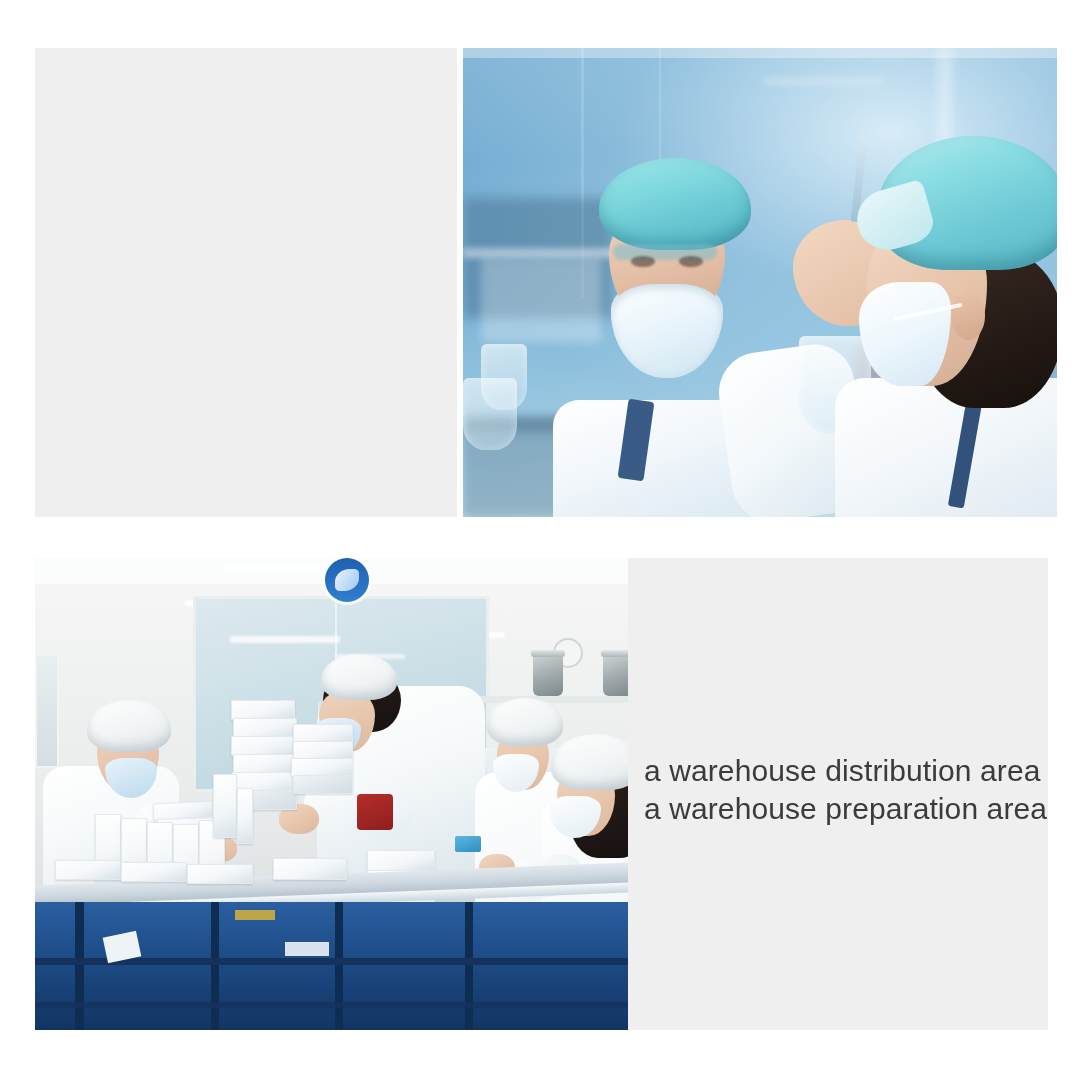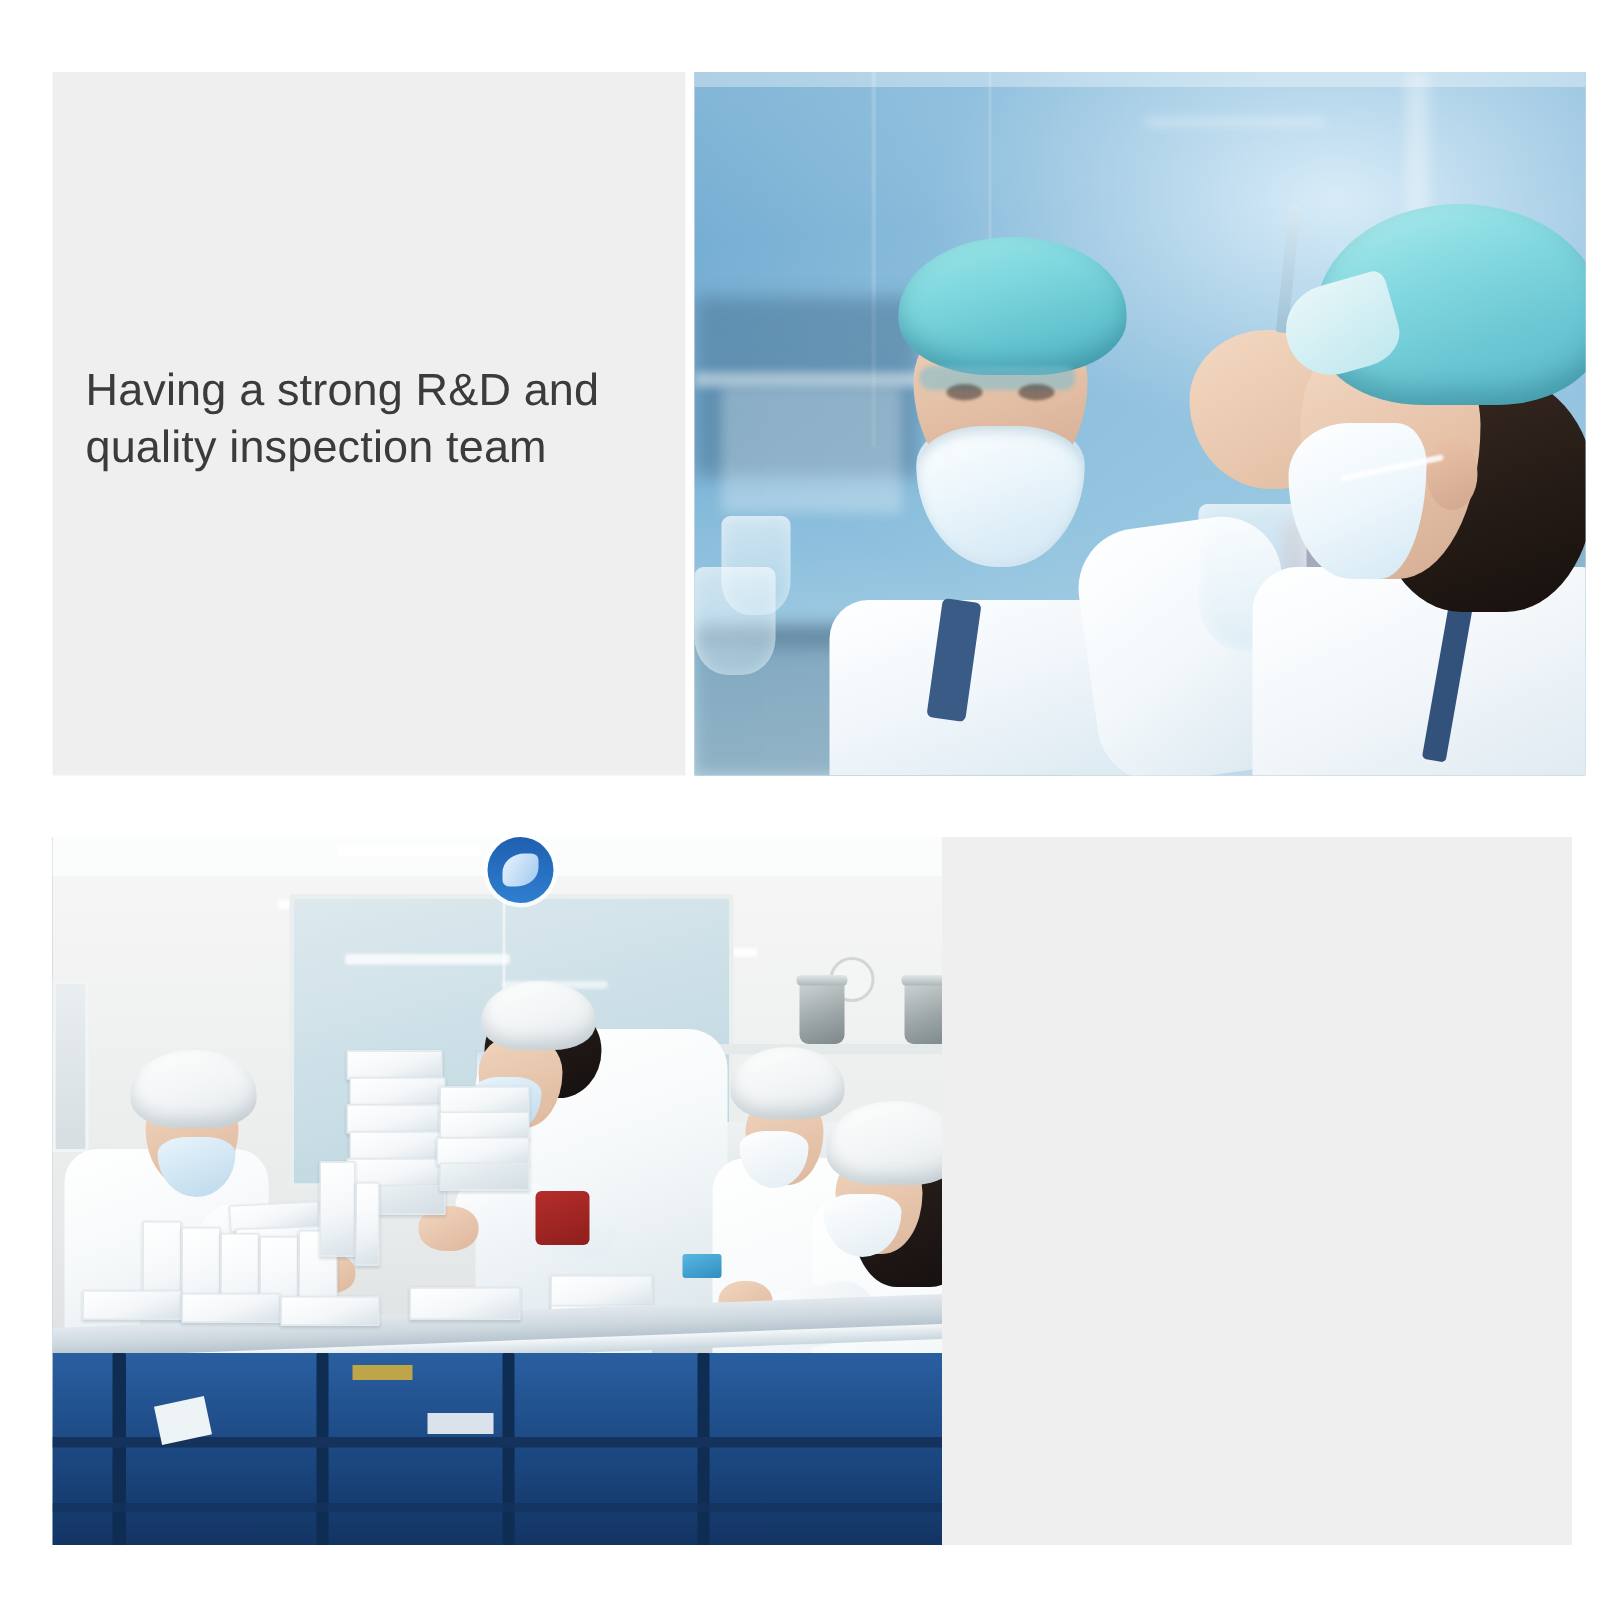--- a/index.html
+++ b/index.html
@@ -107,22 +107,20 @@
   .w-red{position:absolute;background:linear-gradient(160deg,#b52d2a,#8e1f1d);}
   .w-blue{position:absolute;background:linear-gradient(160deg,#59b7e0,#2f8fc0);border-radius:2px;}
 </style>
 </head>
 <body>
 
 <div class="canvas">
 
   <div class="panel" id="top-gray-panel"></div>
 
-  <div class="caption" id="top-caption">Having a strong R&amp;D and
-quality inspection team</div>
 
   <div class="photo" id="top-photo">
     <div class="lab-bg"></div>
 
     <div class="lab-panelline" style="left:0;top:0;width:594px;height:10px;background:rgba(255,255,255,.35);"></div>
     <div class="lab-panelline" style="left:118px;top:0;width:3px;height:250px;"></div>
     <div class="lab-panelline" style="left:196px;top:0;width:2px;height:232px;"></div>
     <div class="lab-dark" style="left:0;top:150px;width:150px;height:120px;"></div>
     <div class="lab-shelf" style="left:0;top:200px;width:170px;height:10px;"></div>
     <div class="lab-rack" style="left:18px;top:210px;width:120px;height:84px;opacity:.5;"></div>
@@ -263,14 +261,16 @@
     <div class="wh-leg" style="left:430px;top:344px;width:8px;height:128px;"></div>
     <div class="wh-legl" style="left:0;top:400px;width:593px;height:7px;"></div>
     <div class="wh-legl" style="left:0;top:444px;width:593px;height:6px;opacity:.7;"></div>
     <div style="position:absolute;left:200px;top:352px;width:40px;height:10px;background:#d8b33a;opacity:.85;"></div>
     <div style="position:absolute;left:70px;top:376px;width:34px;height:26px;background:#eef3f5;transform:rotate(-12deg);"></div>
     <div style="position:absolute;left:250px;top:384px;width:44px;height:14px;background:#eef3f5;opacity:.9;"></div>
   </div>
 
   <div class="panel" id="bottom-gray-panel"></div>
 
+  <div class="caption" id="bottom-caption">a warehouse distribution area
+a warehouse preparation area</div>
 
 </div>
 
 </body></html>

